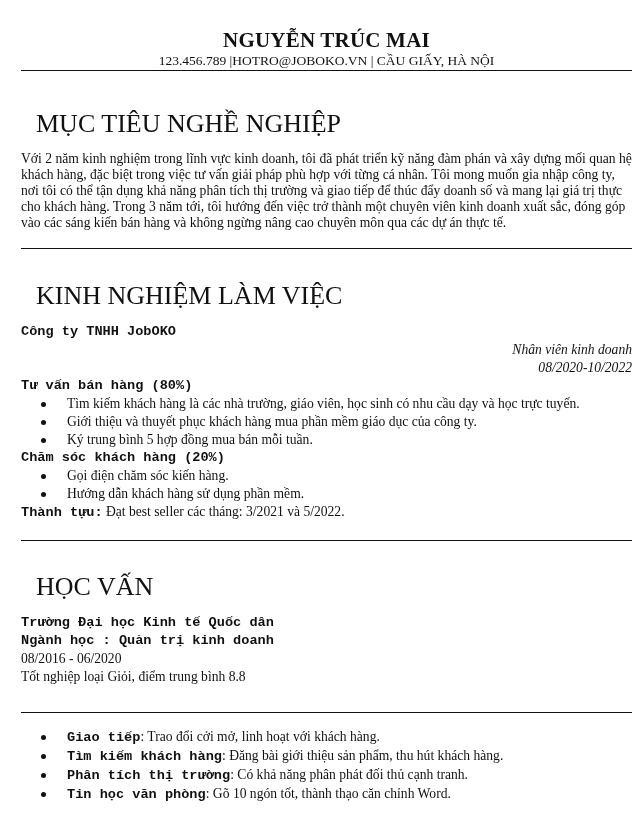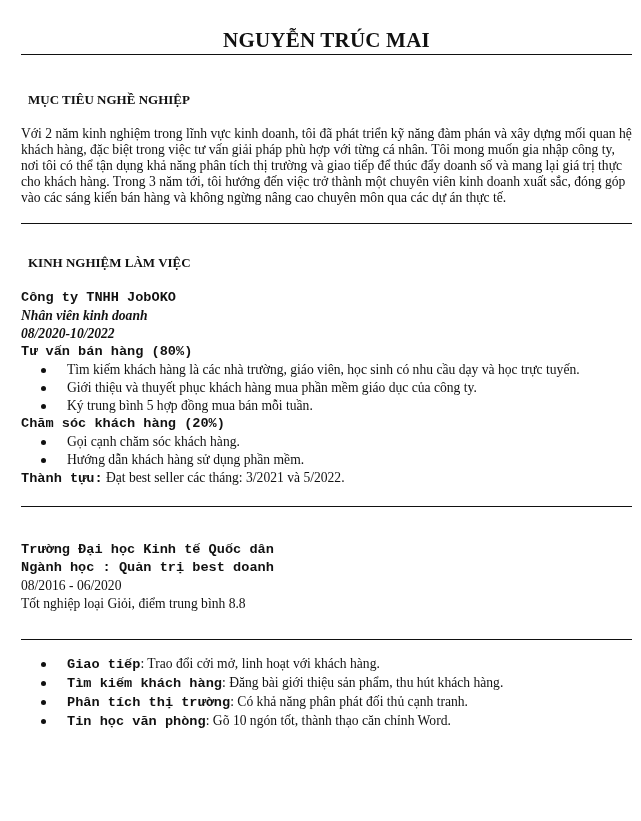--- a/index.html
+++ b/index.html
@@ -6,39 +6,40 @@
     body {
       width: 641px; height: 821px; overflow: hidden; position: relative;
       font-family: "Liberation Serif", "DejaVu Serif", serif;
       color: #111111;
     }
     .page { position: absolute; left: 21px; top: 0; width: 611px; }
     .header { text-align: center; padding-top: 27px; }
     .name { font-size: 21px; font-weight: bold; letter-spacing: 0.2px; line-height: 26px; }
     .contact { font-size: 13.5px; line-height: 16px; margin-top: 0px; }
     .rule { border: 0; border-top: 1.3px solid #111; margin: 0; height: 0; }
-    .section-title { font-size: 13px; font-weight: bold; line-height: 24px; margin: 7px; }
+    .section-title { font-size: 26px; font-weight: normal; line-height: 24px; margin: 15px; }
     .body-text { font-size: 13.6px; line-height: 16px; }
     .b { font-weight: bold; font-family: Liberation Mono, monospace; }
-    .bi { font-weight: bold; font-style: italic; }
+    .bi { font-weight: normal; font-style: italic; text-align: right; }
     ul { margin: 0; padding-left: 46px; list-style: none; }
     ul li { position: relative; font-size: 13.6px; line-height: 18px; }
     ul li::before {
       content: ""; position: absolute; left: -26px; top: 7px;
       width: 5px; height: 5px; border-radius: 50%; background: #111;
     }
     .line { font-size: 13.6px; line-height: 18px; }
   </style>
 </head>
 <body>
 
 <div class="page">
 
   <div class="header">
     <div class="name">NGUYỄN TRÚC MAI</div>
+    <div class="contact">123.456.789 |HOTRO@JOBOKO.VN | CẦU GIẤY, HÀ NỘI</div>
   </div>
   <hr class="rule" style="margin-top:1px;">
 
   <div style="padding-top:26px;">
     <h2 class="section-title">MỤC TIÊU NGHỀ NGHIỆP</h2>
     <div class="body-text" style="margin-top:14px;">Với 2 năm kinh nghiệm trong lĩnh vực kinh doanh, tôi đã phát triển kỹ năng đàm phán và xây dựng mối quan hệ khách hàng, đặc biệt trong việc tư vấn giải pháp phù hợp với từng cá nhân. Tôi mong muốn gia nhập công ty, nơi tôi có thể tận dụng khả năng phân tích thị trường và giao tiếp để thúc đẩy doanh số và mang lại giá trị thực cho khách hàng. Trong 3 năm tới, tôi hướng đến việc trở thành một chuyên viên kinh doanh xuất sắc, đóng góp vào các sáng kiến bán hàng và không ngừng nâng cao chuyên môn qua các dự án thực tế.</div>
   </div>
   <hr class="rule" style="margin-top:17px;">
 
   <div style="padding-top:20px;">
@@ -50,33 +51,34 @@
 
       <div class="line b">Tư vấn bán hàng (80%)</div>
       <ul>
         <li>Tìm kiếm khách hàng là các nhà trường, giáo viên, học sinh có nhu cầu dạy và học trực tuyến.</li>
         <li>Giới thiệu và thuyết phục khách hàng mua phần mềm giáo dục của công ty.</li>
         <li>Ký trung bình 5 hợp đồng mua bán mỗi tuần.</li>
       </ul>
 
       <div class="line b">Chăm sóc khách hàng (20%)</div>
       <ul>
-        <li>Gọi cạnh chăm sóc khách hàng.</li>
+        <li>Gọi điện chăm sóc kiến hàng.</li>
         <li>Hướng dẫn khách hàng sử dụng phần mềm.</li>
       </ul>
 
       <div class="line"><span class="b">Thành tựu:</span><span> Đạt best seller các tháng: 3/2021 và 5/2022.</span></div>
     </div>
   </div>
   <hr class="rule" style="margin-top:18px;">
 
   <div style="padding-top:19px;">
+    <h2 class="section-title">HỌC VẤN</h2>
     <div style="margin-top:15px;">
       <div class="line b">Trường Đại học Kinh tế Quốc dân</div>
-      <div class="line b">Ngành học : Quản trị best doanh</div>
+      <div class="line b">Ngành học : Quản trị kinh doanh</div>
       <div class="line">08/2016 - 06/2020</div>
       <div class="line">Tốt nghiệp loại Giỏi, điểm trung bình 8.8</div>
     </div>
   </div>
   <hr class="rule" style="margin-top:26px;">
 
   <div style="padding-top:15px;">
     <ul style="margin-top:0;">
       <li><span class="b">Giao tiếp</span><span>: Trao đổi cởi mở, linh hoạt với khách hàng.</span></li>
       <li><span class="b">Tìm kiếm khách hàng</span><span>: Đăng bài giới thiệu sản phẩm, thu hút khách hàng.</span></li>

